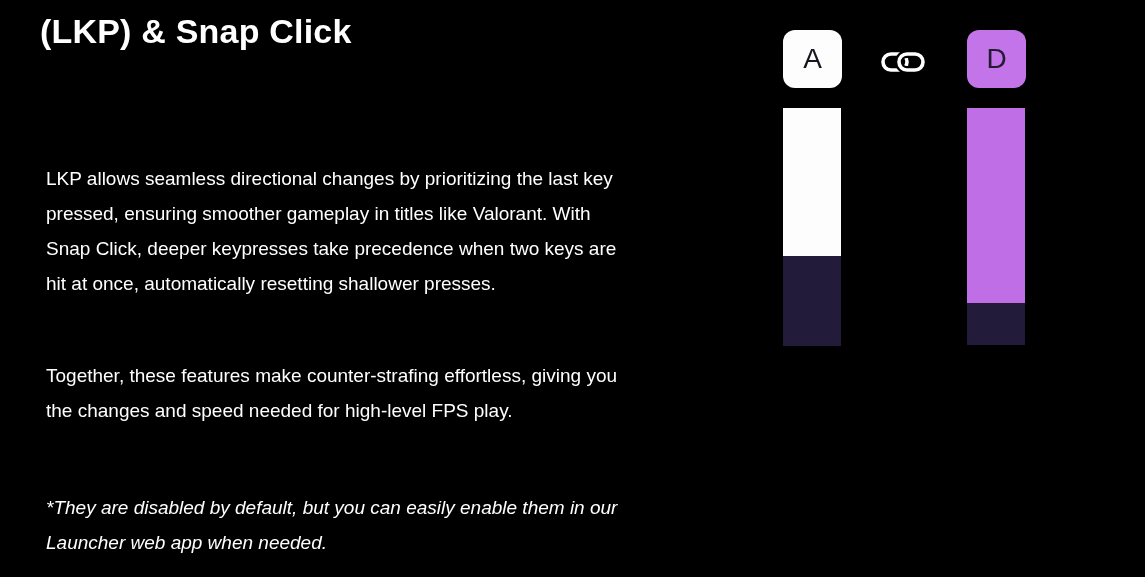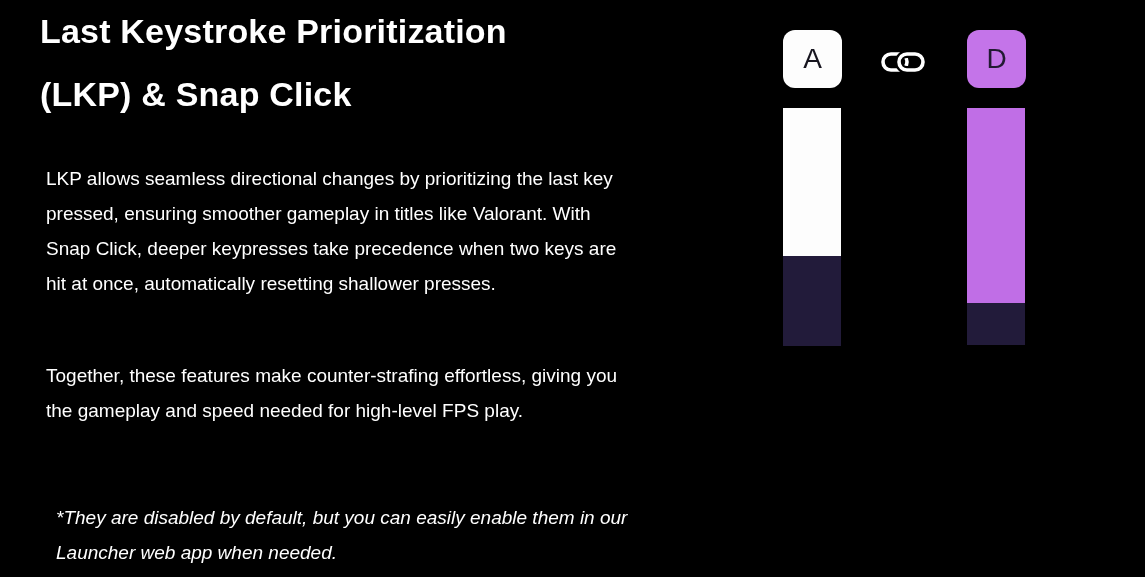--- a/index.html
+++ b/index.html
@@ -43,21 +43,21 @@
     line-height: 35px;
     font-weight: 400;
   }
   .para-1 { top: 161px; }
   .para-2 { top: 358px; }
   .footnote {
     position: absolute;
     left: 0;
     top: 484px;
     width: 580px;
-    margin: 16px;
+    margin: 6px;
     font-size: 19px;
     line-height: 35px;
     font-style: italic;
     font-weight: 400;
   }
   
   .keycap {
     position: absolute;
     width: 59px;
     height: 58px;
@@ -87,25 +87,24 @@
   .bar-d { left: 967px; top: 108px; }
   .bar .seg { width: 100%; }
 </style>
 </head>
 <body>
 
 <div class="stage" style="background-color: rgb(0, 0, 0); color: rgb(255, 255, 255);">
 
   <div class="copy">
     <h1 class="title">
-      <span>Last Keystroke Prioritization</span>
       <span>(LKP) &amp; Snap Click</span>
     </h1>
     <p class="body-para para-1">LKP allows seamless directional changes by prioritizing the last key pressed, ensuring smoother gameplay in titles like Valorant. With Snap Click, deeper keypresses take precedence when two keys are hit at once, automatically resetting shallower presses.</p>
-    <p class="body-para para-2">Together, these features make counter-strafing effortless, giving you the gameplay and speed needed for high-level FPS play.</p>
+    <p class="body-para para-2">Together, these features make counter-strafing effortless, giving you the changes and speed needed for high-level FPS play.</p>
     <p class="footnote">*They are disabled by default, but you can easily enable them in our Launcher web app when needed.</p>
   </div>
 
   <div>
 
     <div class="keycap keycap-a" style="background-color: rgb(253, 253, 253); color: rgb(23, 21, 31);">
       <span>A</span>
     </div>
 
     <div class="link-icon">

